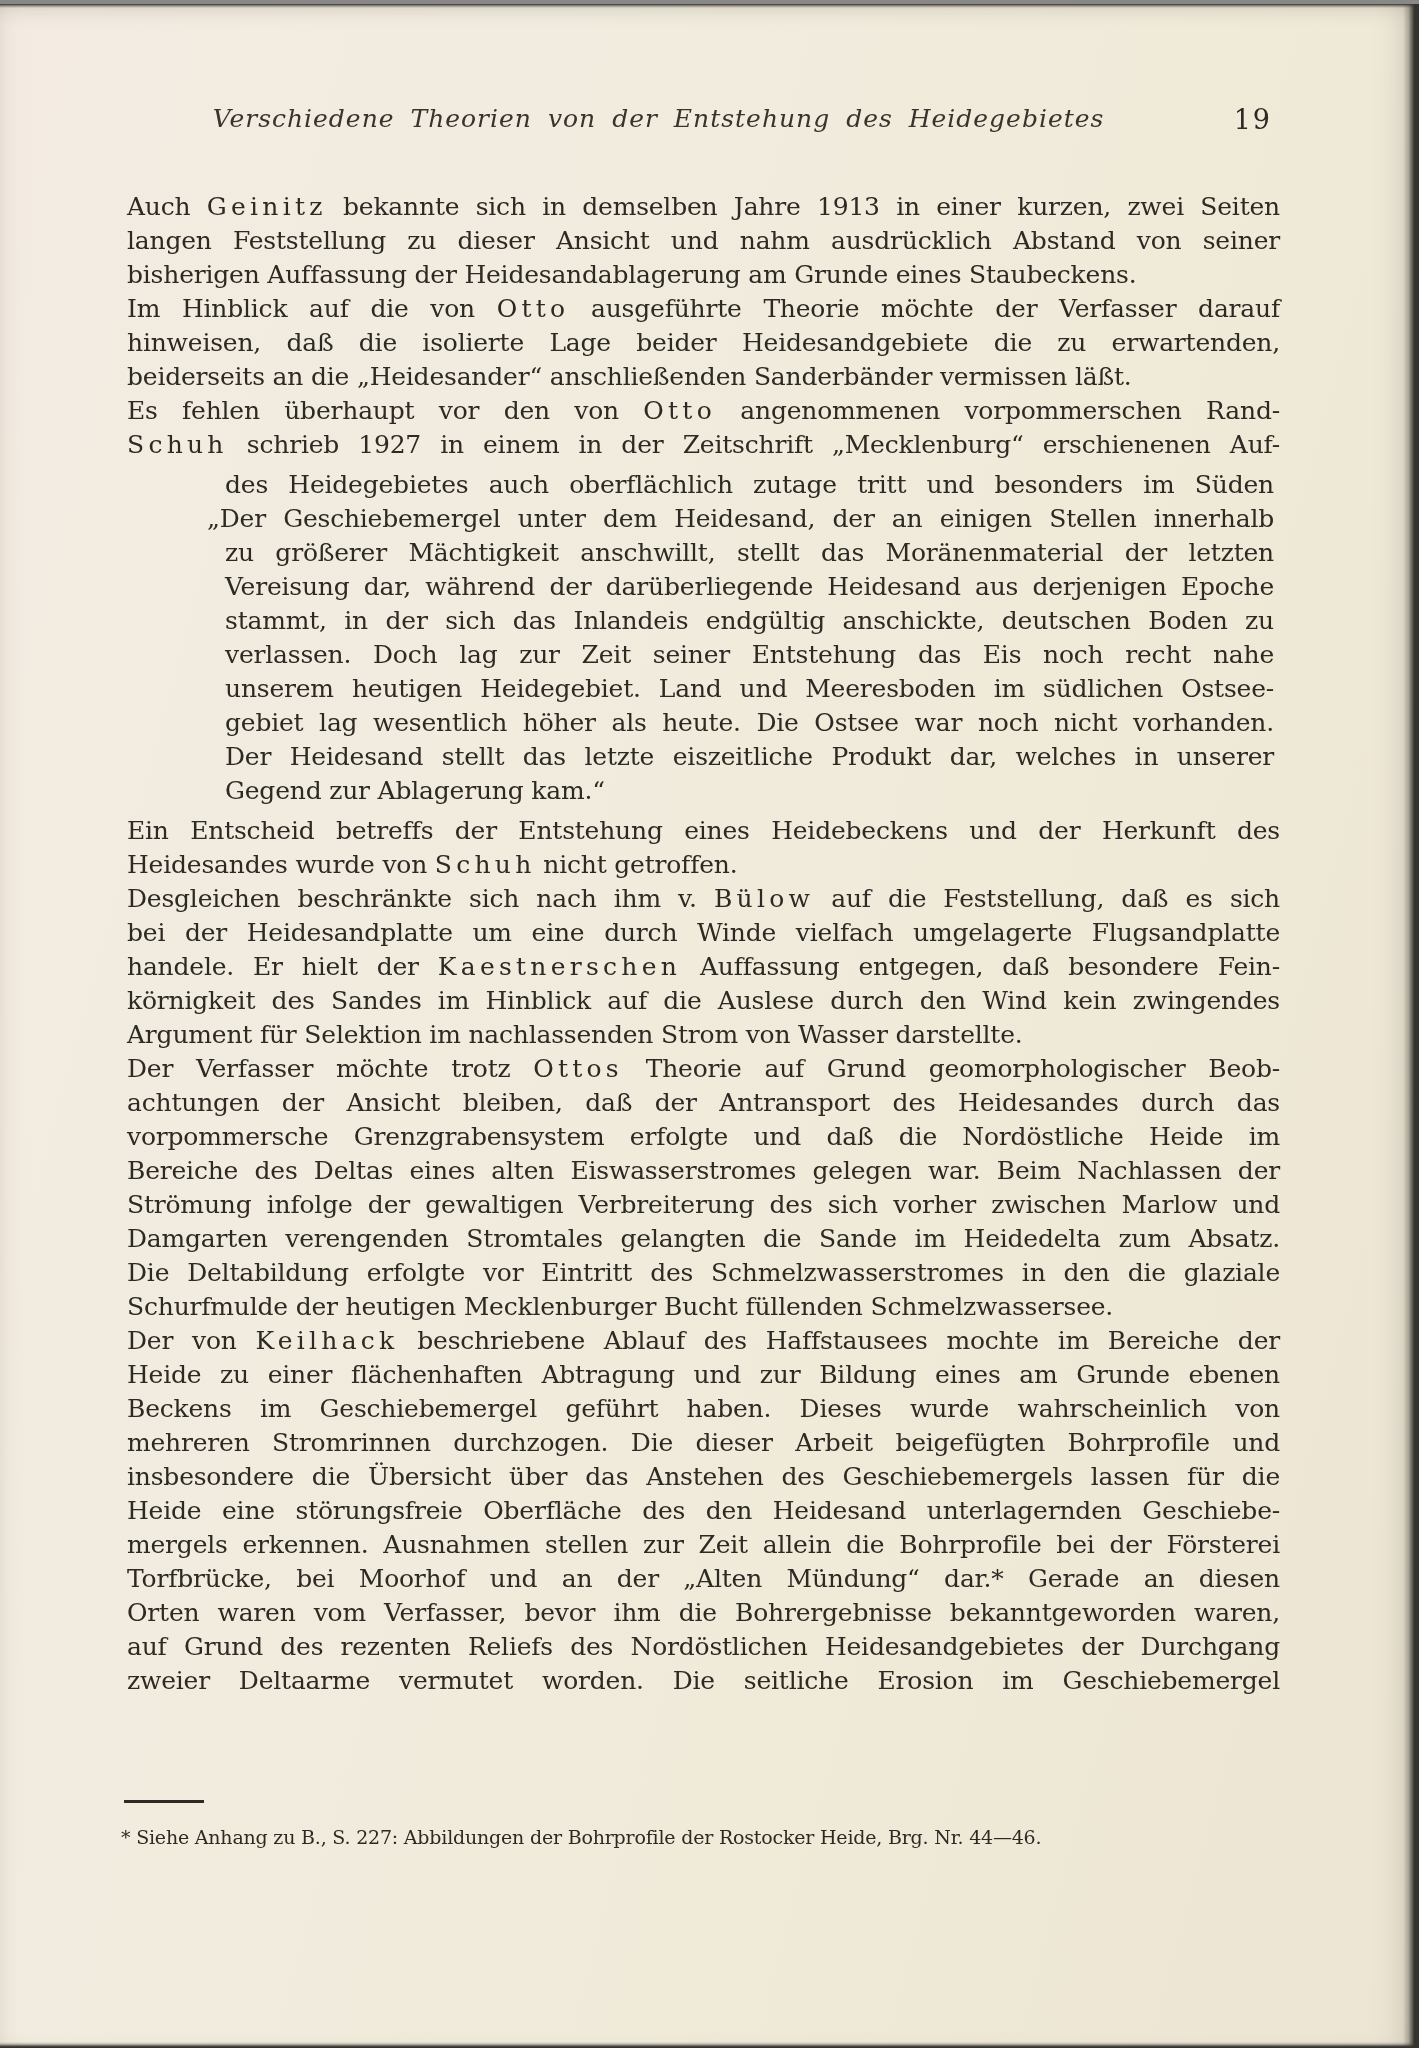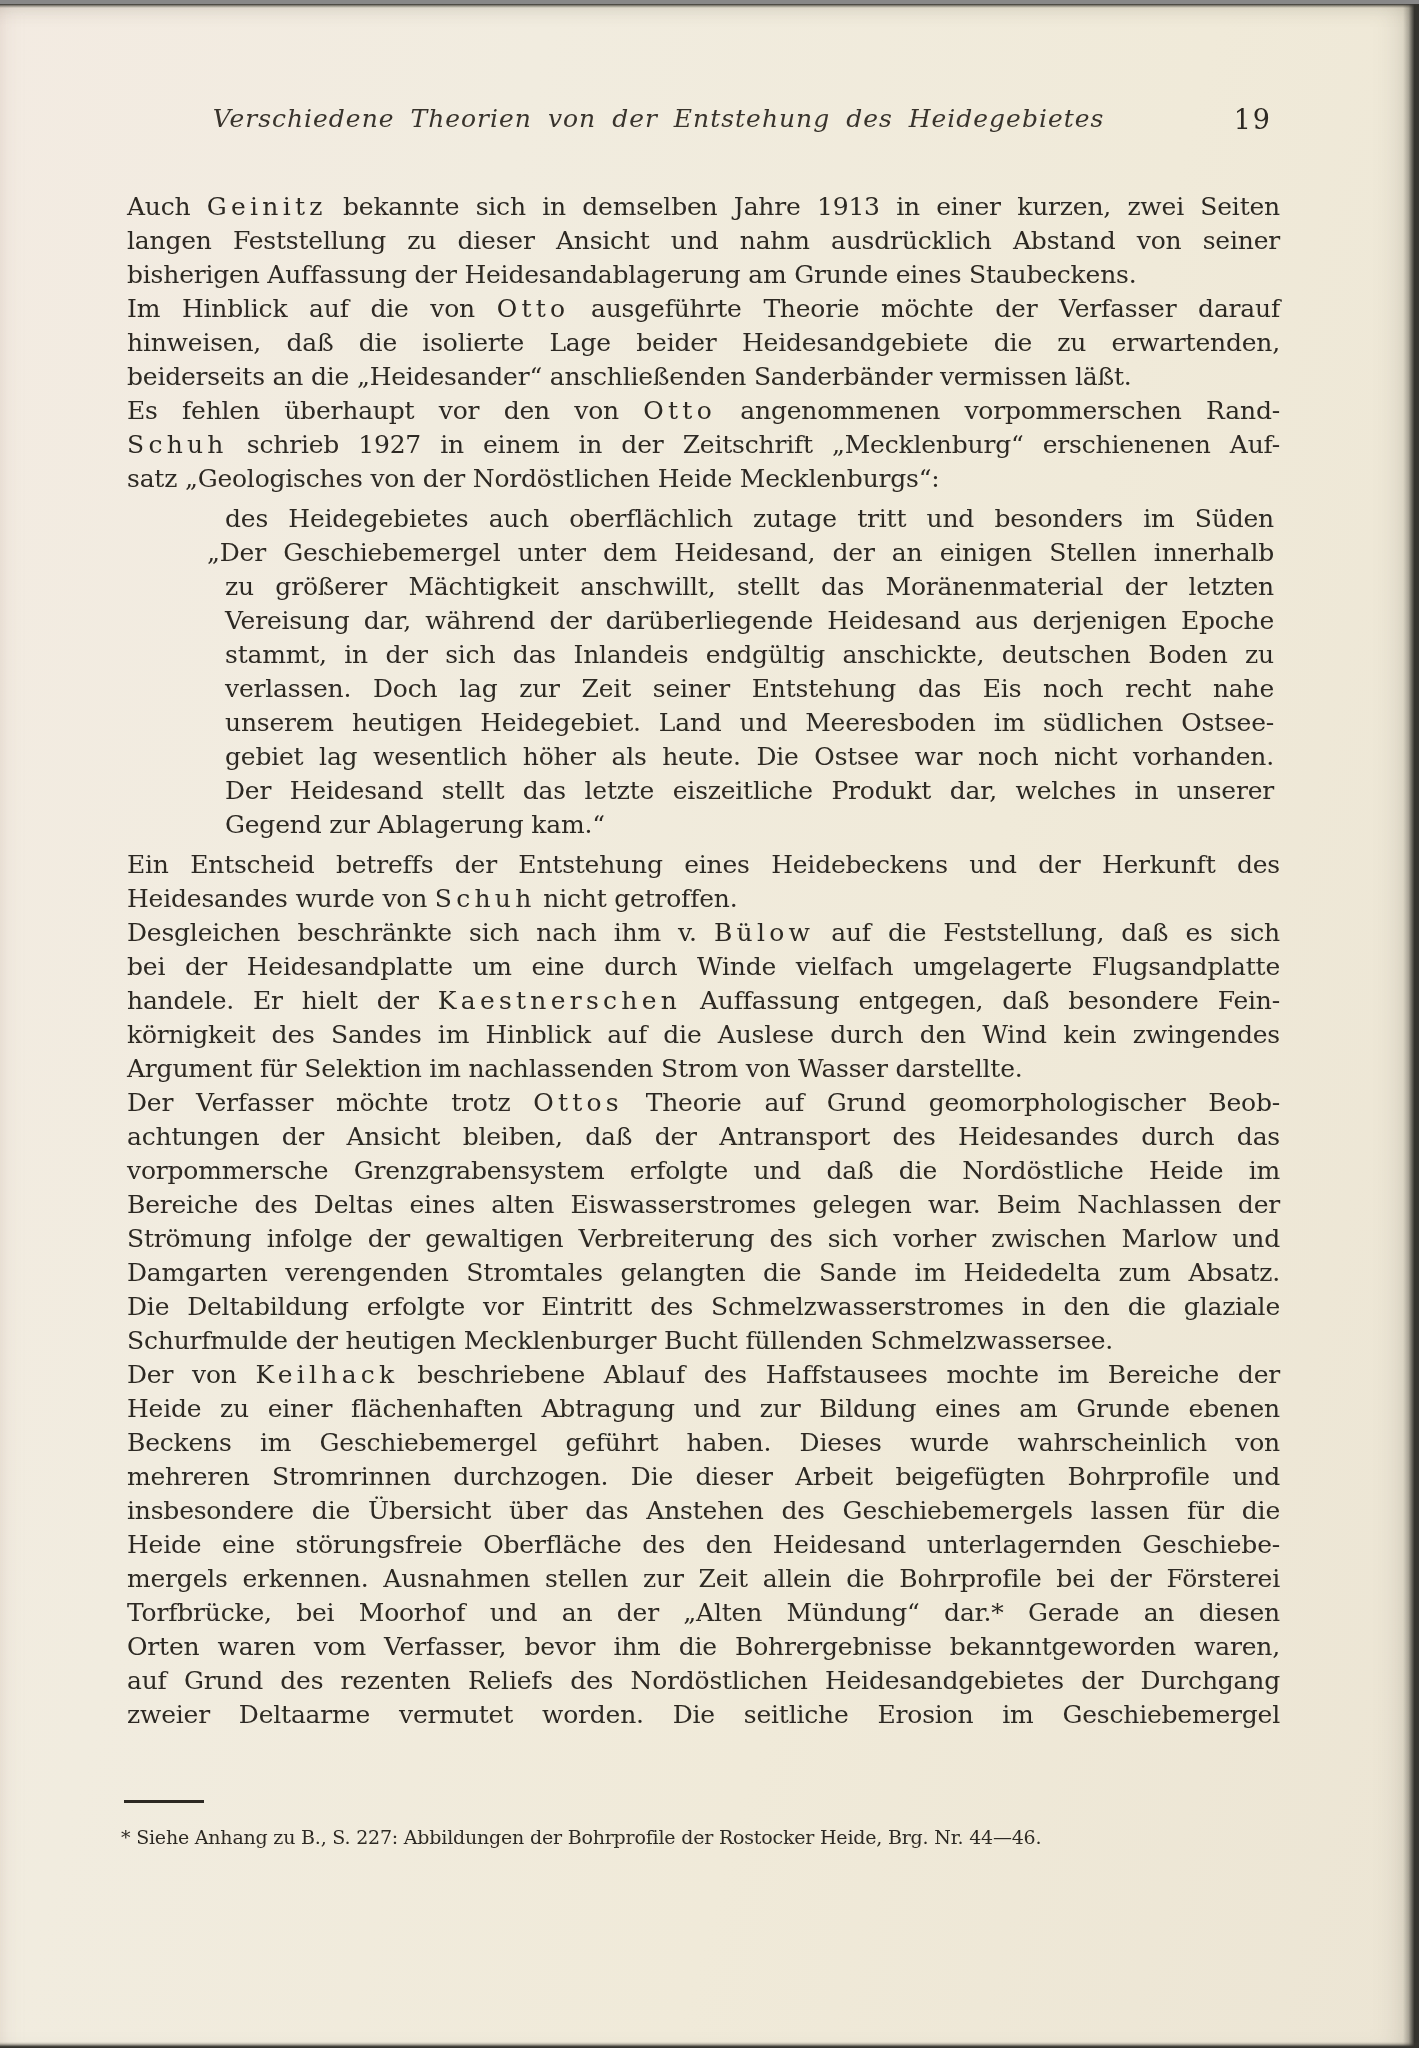--- a/index.html
+++ b/index.html
@@ -108,21 +108,20 @@
       <div class="block paragraph">
         <div class="line">Im Hinblick auf die von <span class="sperr">Otto</span> ausgeführte Theorie möchte der Verfasser darauf</div>
         <div class="line">hinweisen, daß die isolierte Lage beider Heidesandgebiete die zu erwartenden,</div>
         <div class="line flush">beiderseits an die „Heidesander“ anschließenden Sanderbänder vermissen läßt.</div>
       </div>
       <div class="block paragraph">
         <div class="line">Es fehlen überhaupt vor den von <span class="sperr">Otto</span> angenommenen vorpommerschen Rand-</div>
       </div>
       <div class="block paragraph">
         <div class="line"><span class="sperr">Schuh</span> schrieb 1927 in einem in der Zeitschrift „Mecklenburg“ erschienenen Auf-</div>
-        <div class="line flush">satz „Geologisches von der Nordöstlichen Heide Mecklenburgs“:</div>
       </div>
       <div class="block quote">
         <div class="line">des Heidegebietes auch oberflächlich zutage tritt und besonders im Süden</div>
         <div class="line hang">„Der Geschiebemergel unter dem Heidesand, der an einigen Stellen innerhalb</div>
         <div class="line">zu größerer Mächtigkeit anschwillt, stellt das Moränenmaterial der letzten</div>
         <div class="line">Vereisung dar, während der darüberliegende Heidesand aus derjenigen Epoche</div>
         <div class="line">stammt, in der sich das Inlandeis endgültig anschickte, deutschen Boden zu</div>
         <div class="line">verlassen. Doch lag zur Zeit seiner Entstehung das Eis noch recht nahe</div>
         <div class="line">unserem heutigen Heidegebiet. Land und Meeresboden im südlichen Ostsee-</div>
         <div class="line">gebiet lag wesentlich höher als heute. Die Ostsee war noch nicht vorhanden.</div>

